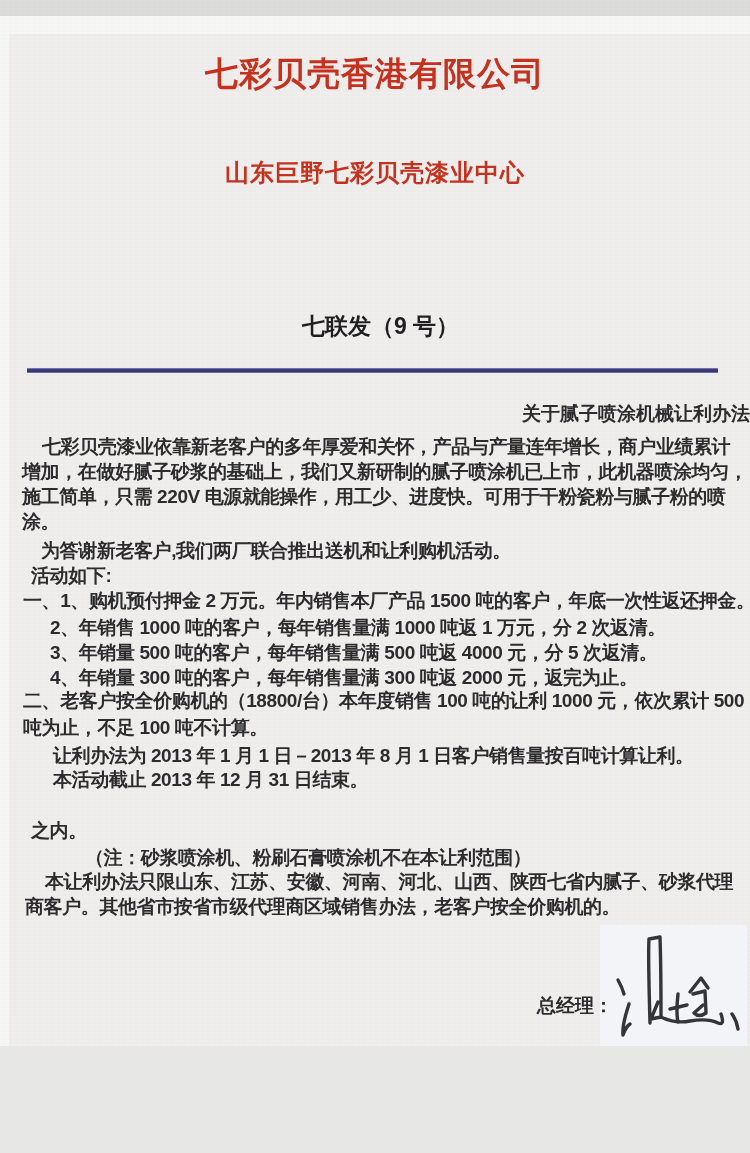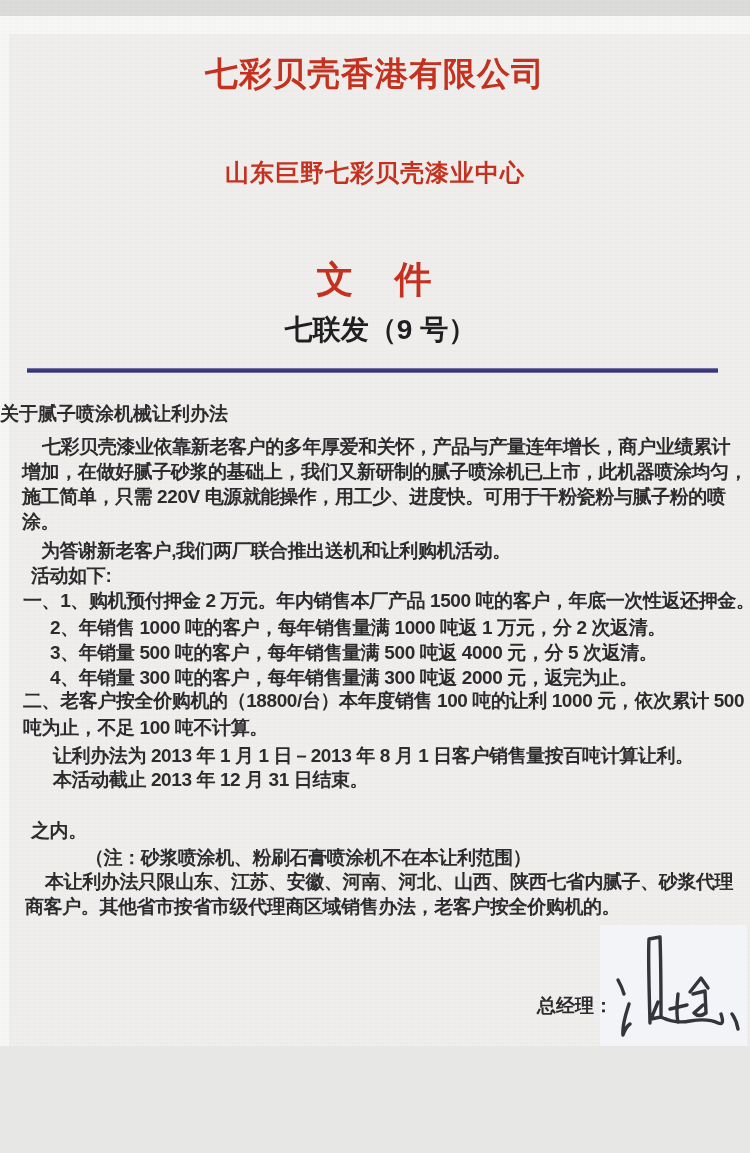--- a/index.html
+++ b/index.html
@@ -17,48 +17,47 @@
   }
   .strip-top{position:absolute;left:0;top:0;width:750px;height:16px;background:#dbdbd9;}
   .strip-top2{position:absolute;left:0;top:16px;width:750px;height:18px;background:#f7f7f5;}
   .strip-left{position:absolute;left:0;top:34px;width:9px;height:1119px;background:#f6f6f4;}
   .strip-bottom{position:absolute;left:0;top:1140px;width:750px;height:13px;background:#e2e2e0;}
 
   .t-red{position:absolute;left:0;right:0;text-align:center;color:#c4321f;font-weight:700;white-space:nowrap;}
   .t1{top:52px;font-size:33px;letter-spacing:1px;}
   .t2{top:157px;font-size:24px;letter-spacing:1px;}
   .docword{top:255px;font-size:37px;letter-spacing:2px;}
-  .docnum{position:absolute;left:0;right:0;top:311px;text-align:center;font-size:28px;font-weight:600;color:#1f1f22;margin-left:11px;}
+  .docnum{position:absolute;left:0;right:0;top:311px;text-align:center;font-size:23px;font-weight:600;color:#1f1f22;margin-left:11px;}
 
   .divider{position:absolute;left:27px;top:368px;width:691px;height:5px;
     background:linear-gradient(#8f8db8, #3f3d86 30%, #34326f 70%, #8f8db8);}
 
   .bl{position:absolute;font-size:19px;line-height:23px;letter-spacing:-0.4px;
       font-weight:600;color:#2c2c2e;white-space:nowrap;}
-  .bl.center{left:0;right:0;text-align:left;font-weight:700;letter-spacing:0;}
+  .bl.center{left:0;right:0;text-align:right;font-weight:700;letter-spacing:0;}
 
   .sig-patch{position:absolute;left:600px;top:925px;width:147px;height:133px;background:#f3f4f7;}
   .signer{position:absolute;left:537px;top:993px;font-size:19px;font-weight:700;white-space:nowrap;}
   .sig-svg{position:absolute;left:590px;top:925px;width:160px;height:120px;}
   .sig-svg path{fill:none;stroke:#34343a;stroke-width:3.4;stroke-linecap:round;stroke-linejoin:round;}
   .eff-date{position:absolute;left:536px;top:1084px;font-size:20px;font-weight:600;letter-spacing:0.5px;white-space:nowrap;}
 </style>
 </head>
 <body>
 
 <div class="stage">
   <div class="strip-top"></div>
   <div class="strip-top2"></div>
   <div class="strip-left"></div>
   <div class="strip-bottom"></div>
   <div class="texture"></div>
 
   <div class="t-red t1">七彩贝壳香港有限公司</div>
   <div class="t-red t2">山东巨野七彩贝壳漆业中心</div>
-  <div class="t-red docword">文　件</div>
   <div class="docnum">七联发（9 号）</div>
 
   <div class="divider"></div>
 
   <div class="bl center" style="top:402px">关于腻子喷涂机械让利办法</div>
 
   <div class="bl" style="top:435px;left:42px">七彩贝壳漆业依靠新老客户的多年厚爱和关怀，产品与产量连年增长，商户业绩累计</div>
   <div class="bl" style="top:460px;left:22px">增加，在做好腻子砂浆的基础上，我们又新研制的腻子喷涂机已上市，此机器喷涂均匀，</div>
   <div class="bl" style="top:485px;left:22px">施工简单，只需 220V 电源就能操作，用工少、进度快。可用于干粉瓷粉与腻子粉的喷</div>
   <div class="bl" style="top:510px;left:22px">涂。</div>

